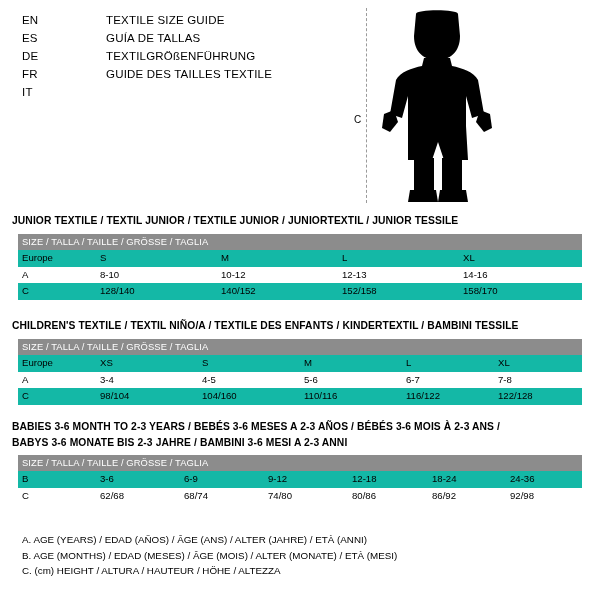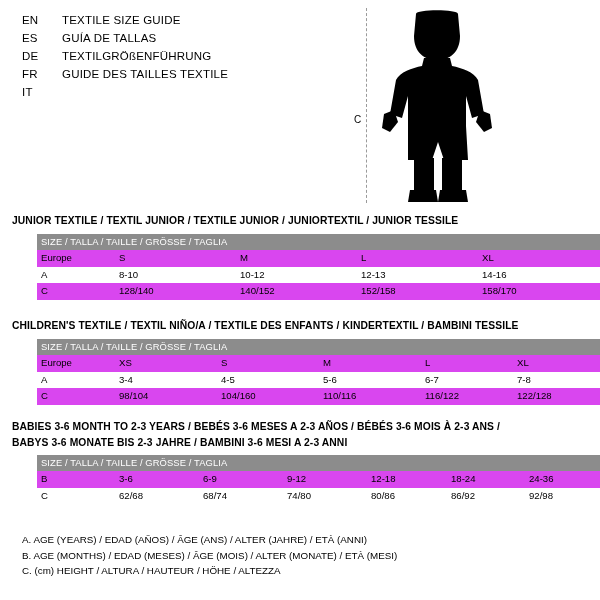--- a/index.html
+++ b/index.html
@@ -34,20 +34,21 @@
     height: 18px;
     font-size: 11.5px;
     letter-spacing: 0.2px;
   }
   .header-lang {
     width: 40px;
     flex: 0 0 40px;
   }
   .header-title {
     flex: 1 1 auto;
+    margin-left: 44px;
   }
 
   
   .figure-wrap {
     position: absolute;
     right: 18px;
     top: 8px;
     width: 160px;
     height: 195px;
   }
@@ -82,36 +83,35 @@
     letter-spacing: 0.1px;
     white-space: nowrap;
   }
   table.size-table {
     position: absolute;
     left: 18px;
     border-collapse: collapse;
     font-size: 9.6px;
     width: 564px;
     table-layout: fixed;
-    margin-left: 19px;
   }
   table.size-table td {
     padding: 3px 4px 3px 4px;
     text-align: left;
     vertical-align: middle;
     line-height: 1.1;
   }
   .hdr-row td {
     background: #8c8c8c;
     color: #ffffff;
     font-size: 9.4px;
     letter-spacing: 0.1px;
   }
   .light td {
-    background: #d946ef;
+    background: #14b8a6;
   }
   .white td {
     background: #ffffff;
   }
   .lbl {
     width: 78px;
   }
 
   
   .legend {

